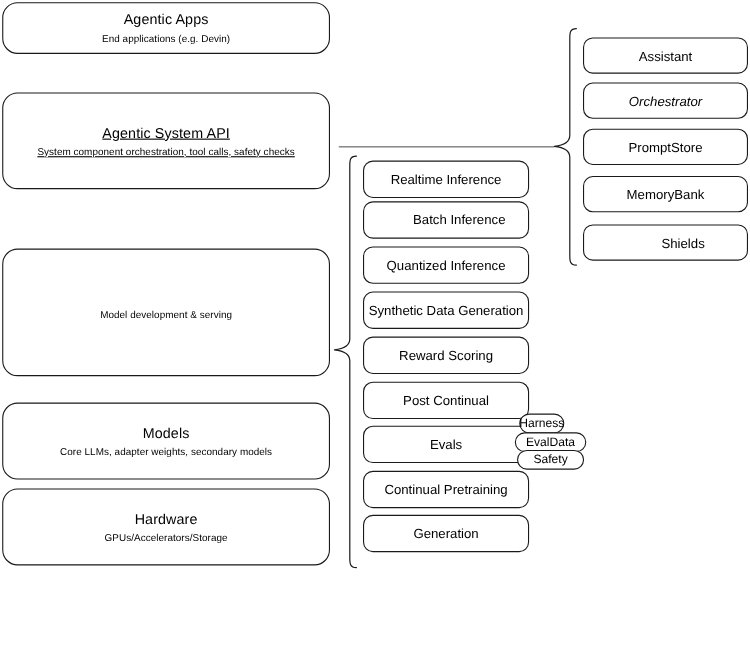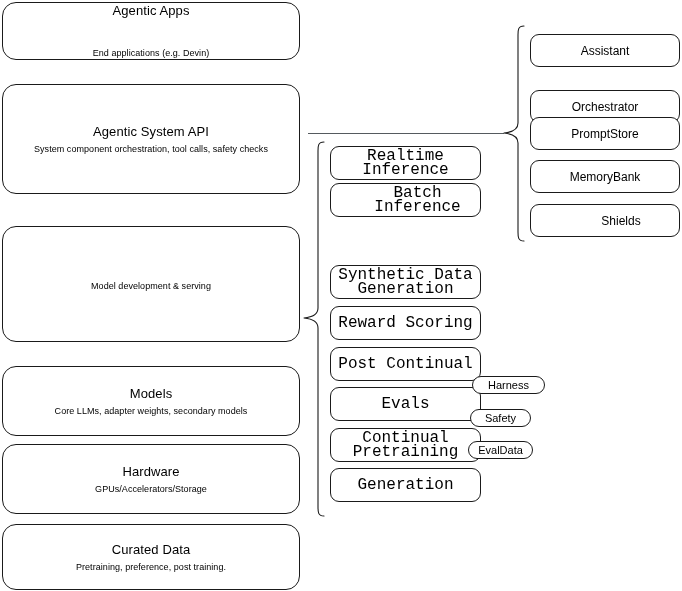--- a/index.html
+++ b/index.html
@@ -52,23 +52,22 @@
   }
 
   
   .mid {
     left: 330px;
     width: 151px;
     height: 34px;
     border-radius: 9px;
   }
   .mid .label {
-    font-size: 16px;
+    font-size: 12px;
     line-height: 14px;
-    font-family: Liberation Mono, monospace;
   }
 
   
   .rgt {
     left: 530px;
     width: 150px;
     height: 33px;
     border-radius: 9px;
   }
   .rgt .label {
@@ -110,48 +109,44 @@
     stroke-width: 1.1;
     stroke-linecap: round;
     stroke-linejoin: round;
   }
 </style>
 </head>
 <body>
 
 <div id="canvas">
 
-  <div class="box layer" style="top:2px;height:58px;justify-content:space-between;">
+  <div class="box layer" style="top:2px;height:47px;">
     <div class="title">Agentic Apps</div>
     <div class="subtitle">End applications (e.g. Devin)</div>
   </div>
 
-  <div class="box layer" style="top:84px;height:110px;">
+  <div class="box layer" style="top:84px;height:88px;text-decoration:underline;">
     <div class="title">Agentic System API</div>
     <div class="subtitle">System component orchestration, tool calls, safety checks</div>
   </div>
 
   <div class="box layer" style="top:226px;height:116px;">
     <div class="subtitle">Model development &amp; serving</div>
   </div>
 
   <div class="box layer" style="top:366px;height:70px;">
     <div class="title">Models</div>
     <div class="subtitle">Core LLMs, adapter weights, secondary models</div>
   </div>
 
   <div class="box layer" style="top:444px;height:70px;">
     <div class="title">Hardware</div>
     <div class="subtitle">GPUs/Accelerators/Storage</div>
   </div>
 
-  <div class="box layer" style="top:524px;height:66px;">
-    <div class="title">Curated Data</div>
-    <div class="subtitle">Pretraining, preference, post training.</div>
-  </div>
 
   <div class="hline" style="left:308px;top:133px;width:196px;"></div>
 
   <svg class="brace" style="left:500px;top:24px;width:26px;height:220px;" viewBox="0 0 26 220">
     <path d="M 24 2
              C 18 2, 18 6, 18 11
              L 18 99
              C 18 105, 14 108, 4 109
              C 14 110, 18 113, 18 119
              L 18 208
@@ -167,47 +162,50 @@
              L 18 367
              C 18 372, 18 376, 24 376"></path>
   </svg>
 
   <div class="box mid" style="top:146px;">
     <div class="label">Realtime Inference</div>
   </div>
   <div class="box mid" style="top:183px;padding-left:24px;">
     <div class="label">Batch Inference</div>
   </div>
+  <div class="box mid" style="top:224px;">
+    <div class="label">Quantized Inference</div>
+  </div>
   <div class="box mid" style="top:265px;">
     <div class="label">Synthetic Data Generation</div>
   </div>
   <div class="box mid" style="top:306px;">
     <div class="label">Reward Scoring</div>
   </div>
   <div class="box mid" style="top:347px;">
     <div class="label">Post Continual</div>
   </div>
   <div class="box mid" style="top:387px;">
     <div class="label">Evals</div>
   </div>
   <div class="box mid" style="top:428px;">
     <div class="label">Continual Pretraining</div>
   </div>
   <div class="box mid" style="top:468px;">
     <div class="label">Generation</div>
   </div>
 
-  <div class="pill" style="left:472px;top:376px;width:73px;">Harness</div>
-  <div class="pill" style="left:468px;top:393px;width:65px;margin-top:48px;">EvalData</div>
+  <div class="pill" style="left:472px;top:376px;width:41px;">Harness</div>
+  <div class="pill" style="left:468px;top:393px;width:65px;">EvalData</div>
   <div class="pill" style="left:470px;top:409px;width:61px;">Safety</div>
 
   <div class="box rgt" style="top:34px;">
     <div class="label">Assistant</div>
   </div>
-  <div class="box rgt" style="top:90px;">
+  <div class="box rgt" style="top:75px;font-style:italic;">
     <div class="label">Orchestrator</div>
   </div>
   <div class="box rgt" style="top:117px;">
     <div class="label">PromptStore</div>
   </div>
   <div class="box rgt" style="top:160px;text-align:right;">
     <div class="label">MemoryBank</div>
   </div>
   <div class="box rgt" style="top:204px;padding-left:32px;">
     <div class="label">Shields</div>

